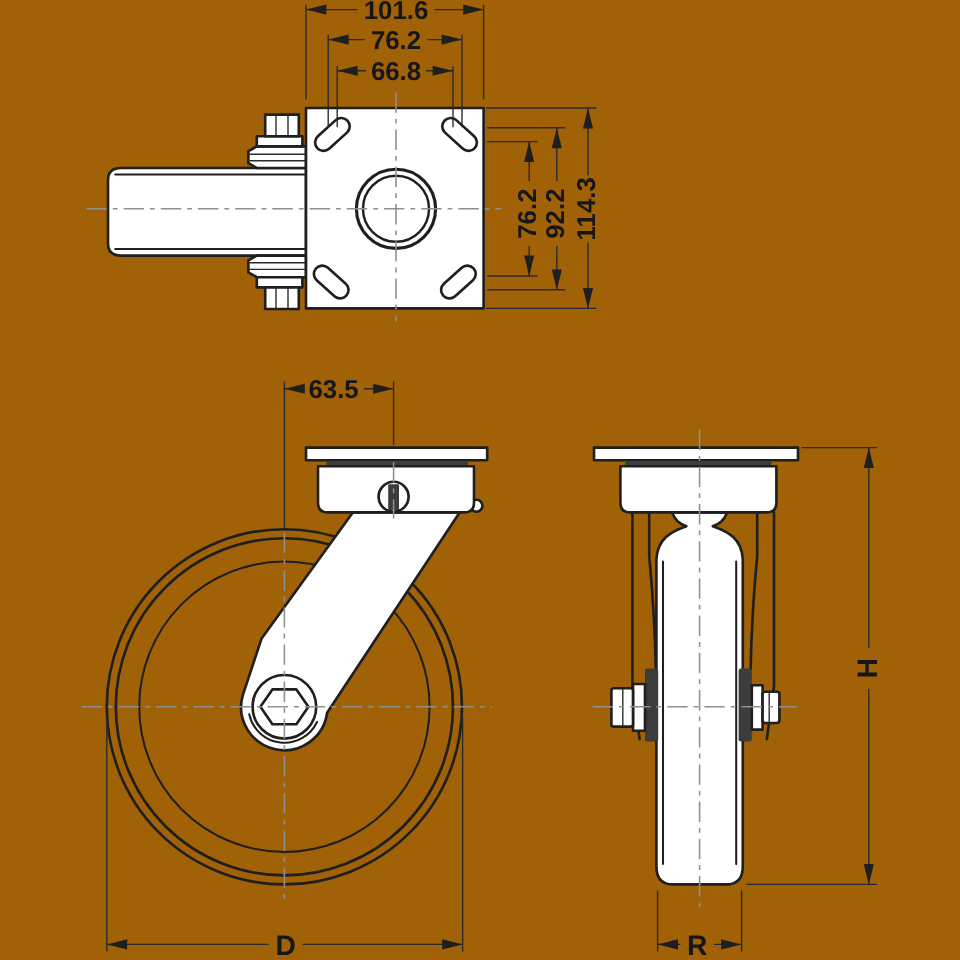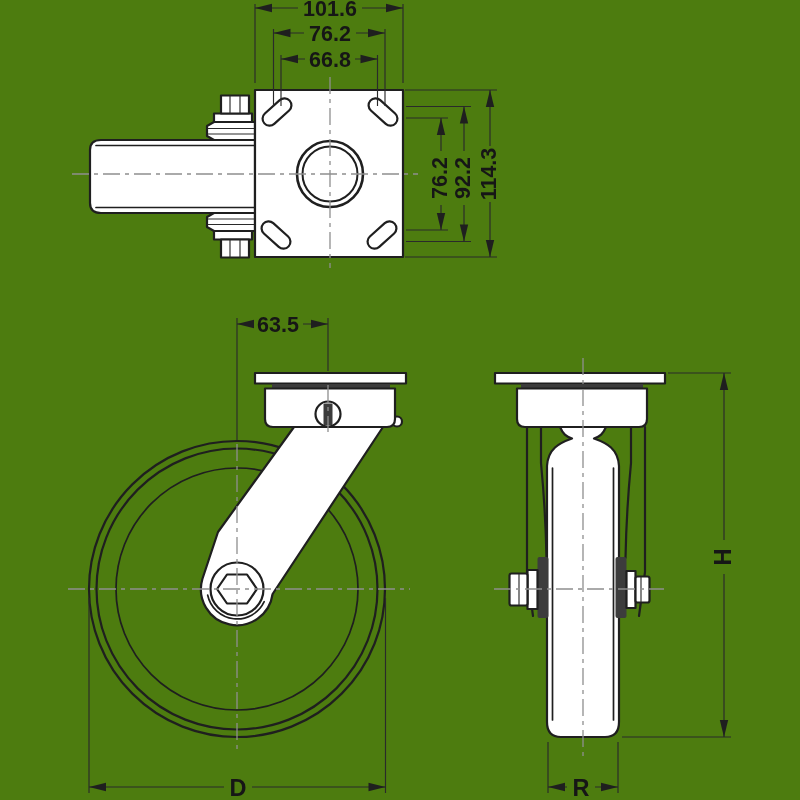--- a/index.html
+++ b/index.html
@@ -7,21 +7,21 @@
     padding: 0;
     background: #ffffff;
     width: 800px;
     height: 800px;
     overflow: hidden;
   }
   .canvas {
     position: relative;
     width: 800px;
     height: 800px;
-    background: #4d7c0f;
+    background: #a16207;
   }
   svg { display: block; }
   .outline   { fill: none; stroke: #1f1f1f; stroke-width: 2.2; stroke-linejoin: round; stroke-linecap: round; }
   .outline-f { fill: #ffffff; stroke: #1f1f1f; stroke-width: 2.2; stroke-linejoin: round; }
   .outline-m { fill: none; stroke: #1f1f1f; stroke-width: 1.7; stroke-linejoin: round; stroke-linecap: round; }
   .thin      { fill: none; stroke: #2a2a2a; stroke-width: 1.15; stroke-linecap: butt; }
   .cline     { fill: none; stroke: #8f8f8f; stroke-width: 1.3; stroke-dasharray: 17 5 4 5; }
   .darkfill  { fill: #3c3c3c; stroke: none; }
   .arrow     { fill: #1f1f1f; stroke: none; }
   .dim-text {

